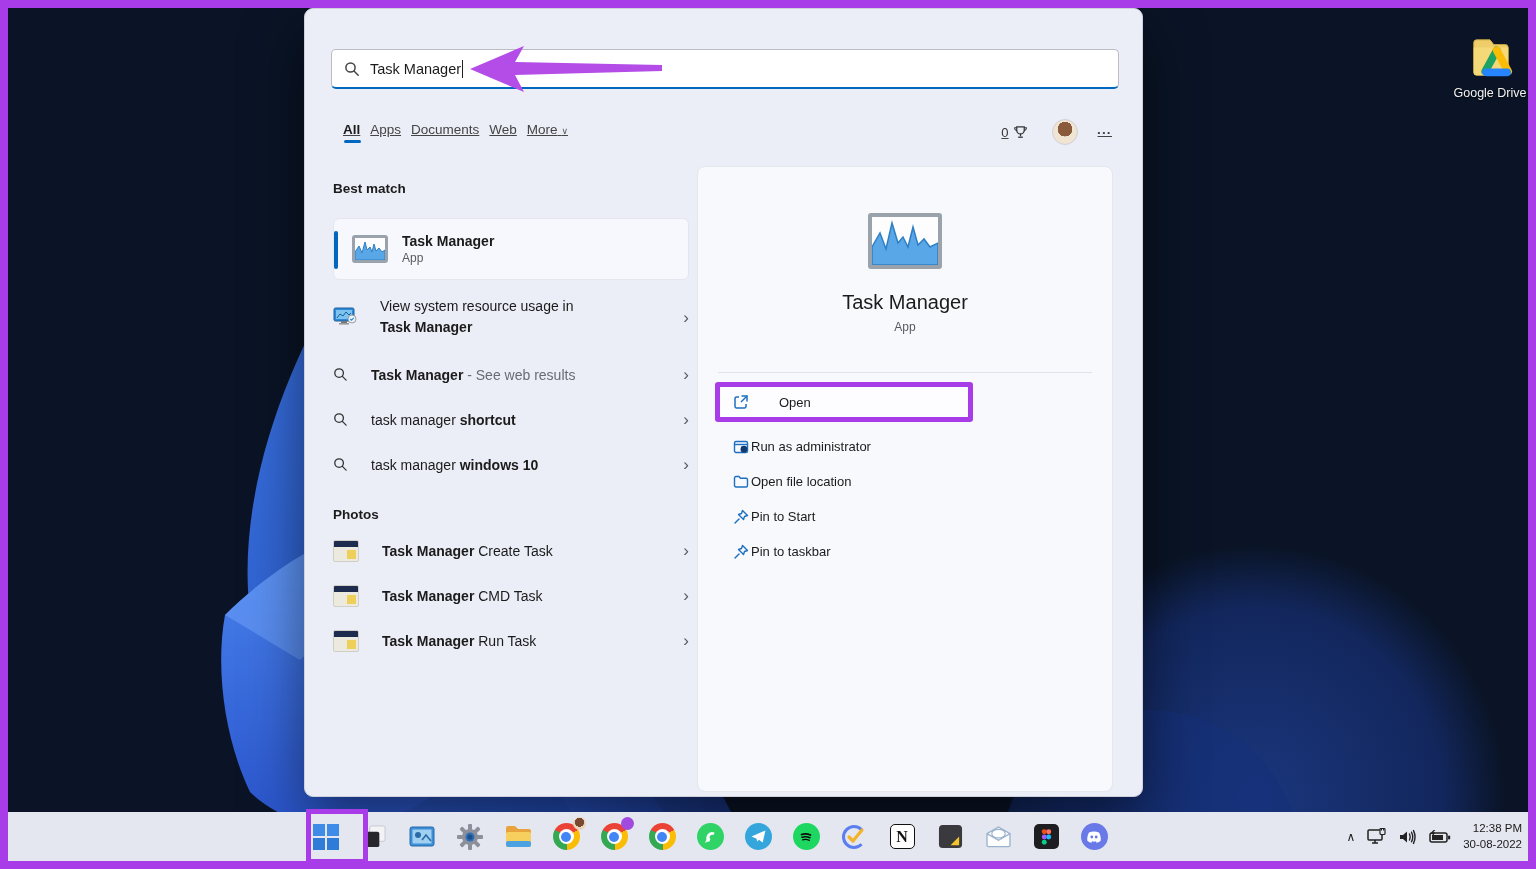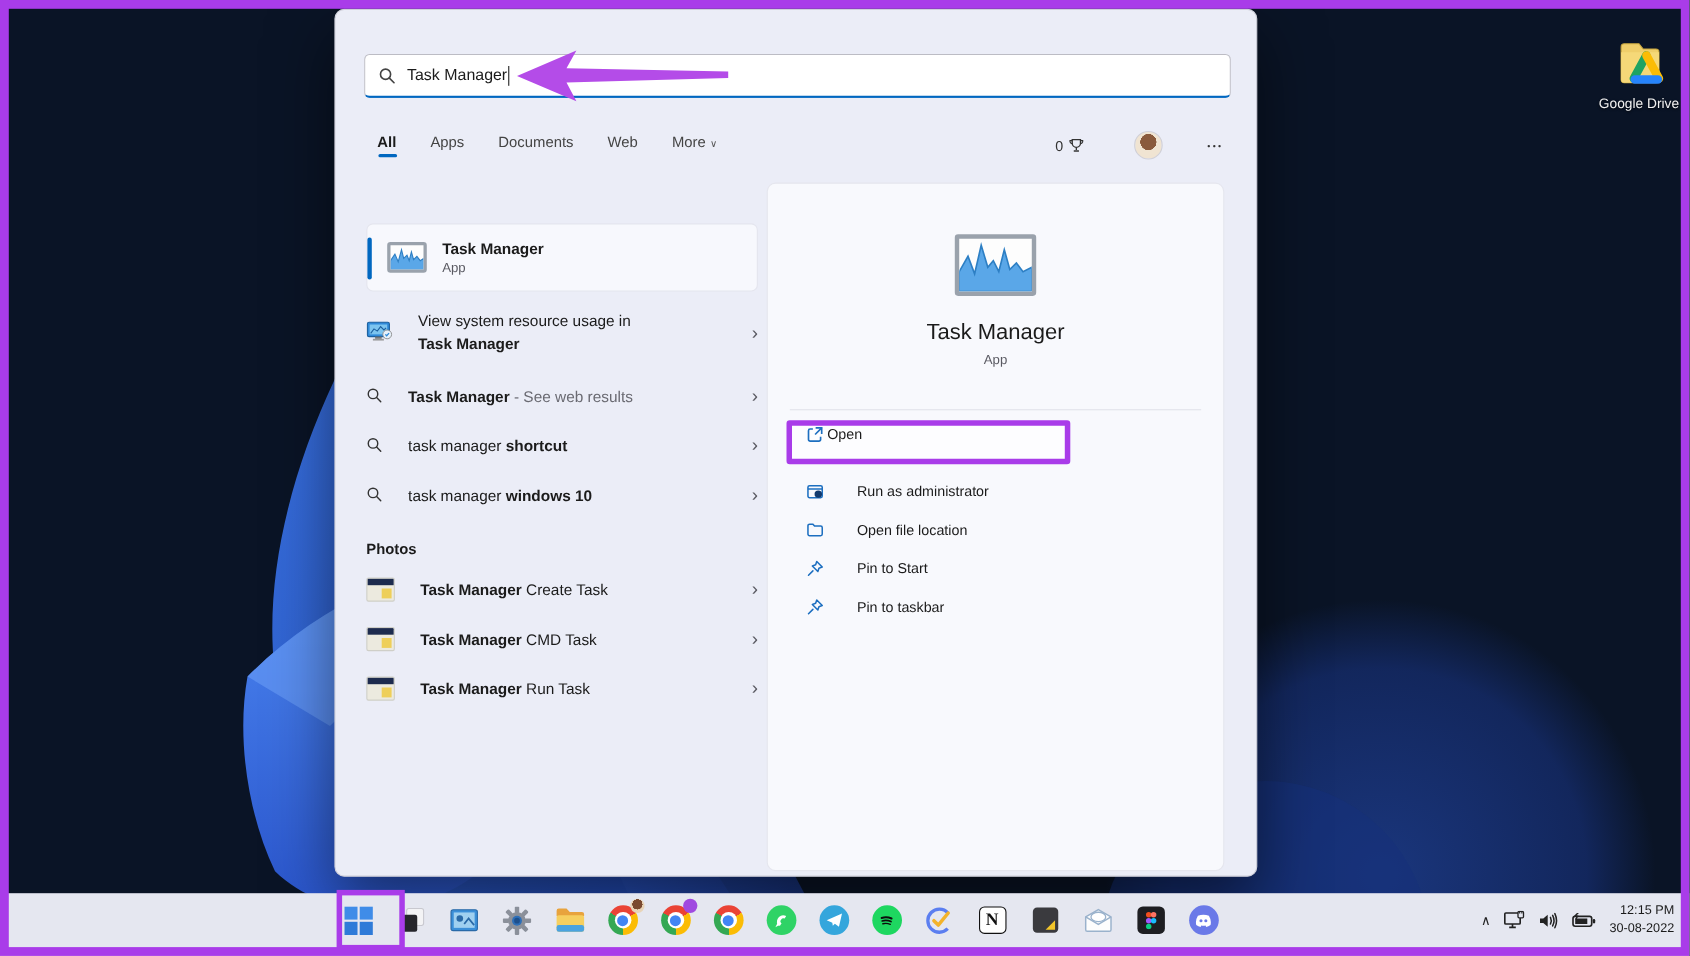--- a/index.html
+++ b/index.html
@@ -19,21 +19,21 @@
 
   
   .flyout { position:absolute; left:304px; top:8px; width:839px; height:789px; background:#ebedf7;
             border:1px solid #cfd0da; border-radius:9px; box-shadow:0 24px 58px rgba(0,0,0,.5); z-index:10; }
   .searchbox { position:absolute; left:26px; top:40px; width:788px; height:40px; background:#ffffff;
                border:1px solid #bcbcc4; border-bottom:2px solid #0067c0; border-radius:5px;
                display:flex; align-items:center; padding:0 12px; gap:10px; }
   .searchbox .q { font-size:14.5px; color:#1b1b1b; display:flex; align-items:center; }
   .caret { display:inline-block; width:1px; height:18px; background:#222; margin-left:1px; }
 
-  .tabs { position:absolute; left:38px; top:110px; right:30px; display:flex; align-items:center; gap:31px; font-size:13.5px; color:#444; }
+  .tabs { position:absolute; left:38px; top:110px; right:30px; display:flex; align-items:center; gap:10px; font-size:13.5px; color:#444;text-decoration:underline; }
   .tab { position:relative; padding-bottom:6px; cursor:default; }
   .tab.active { font-weight:bold; color:#1b1b1b; }
   .tab.active::after { content:""; position:absolute; left:1px; bottom:0; width:17px; height:3px; background:#0067c0; border-radius:2px; }
   .tabs .spacer { flex:1; }
   .rewards { display:flex; align-items:center; gap:4px; color:#333; font-size:13px; }
   .avatar { width:26px; height:26px; border-radius:50%; background:radial-gradient(circle at 50% 38%, #8a5a3c 0 38%, #f0e4d2 39% 100%); border:1px solid #d0d0d8; }
   .dots { color:#333; font-size:14px; letter-spacing:2px; }
 
   .section-label { font-size:13.5px; font-weight:bold; color:#1b1b1b; }
   .left-col { position:absolute; left:28px; top:172px; width:356px; }
@@ -54,22 +54,22 @@
   .appicon { background:#fdfdfd; border:3px solid #9aa2ac; border-radius:3px; display:flex; align-items:flex-end; overflow:hidden; }
 
   
   .preview { position:absolute; left:392px; top:157px; width:416px; height:626px; background:#f8f9fd;
              border:1px solid #e5e6ee; border-radius:8px; }
   .pv-head { display:flex; flex-direction:column; align-items:center; padding-top:46px; }
   .pv-title { font-size:20px; color:#1b1b1b; margin-top:22px; }
   .pv-sub { font-size:12px; color:#5a5a62; margin-top:6px; }
   .pv-divider { position:absolute; left:20px; right:20px; top:205px; height:1px; background:#e2e3ea; }
   .actions { position:absolute; left:0; top:212px; width:100%; }
-  .action { display:flex; align-items:center; gap:30px; height:35px; padding-left:35px; font-size:13px; color:#1b1b1b; }
-  .hl-open { position:absolute; left:17px; top:3px; width:258px; height:40px; border:5px solid #a93ce9; border-radius:3px; background:#fdfdff; display:flex; align-items:flex-start; gap:3px; padding-left:13px; font-size:13px; color:#1b1b1b; }
+  .action { display:flex; align-items:center; gap:2px; height:35px; padding-left:35px; font-size:13px; color:#1b1b1b; }
+  .hl-open { position:absolute; left:17px; top:3px; width:258px; height:40px; border:5px solid #a93ce9; border-radius:3px; background:#fdfdff; display:flex; align-items:center; gap:30px; padding-left:13px; font-size:13px; color:#1b1b1b; }
   .actions .list { padding-top:50px; }
 
   
   .taskbar { position:absolute; left:0; right:0; top:812px; height:57px; background:#e5e7f0; z-index:20;
              display:flex; align-items:center; }
   .tb-icons { position:absolute; left:309px; top:0; height:49px; display:flex; align-items:center; gap:14px; }
   .tb-btn { width:34px; height:34px; border-radius:5px; display:flex; align-items:center; justify-content:center; position:relative; }
   .start-hl { position:absolute; left:306px; top:-3px; width:62px; height:55px; border:5px solid #a93ce9; z-index:5; pointer-events:none; }
   .tray { position:absolute; right:14px; top:0; height:49px; display:flex; align-items:center; gap:12px; color:#1b1b1b; }
   .clock { text-align:right; font-size:11.5px; line-height:1.35; color:#1b1b1b; }
@@ -178,20 +178,21 @@
               <line x1="5.5" y1="13" x2="10.5" y2="13" stroke="#333" stroke-width="1.4"></line>
             </svg>
         </span>
       </span>
       <span class="avatar" style="margin-left:14px;"></span>
       <span class="dots" style="margin-left:10px; font-size:8px;">•••</span>
     </div>
 
     <div class="left-col">
 
+      <div class="section-label">Best match</div>
 
       <div class="bm-card">
         <span class="bm-accent"></span>
         <span class="appicon" style="width:36px;height:28px;">
           <svg width="30" height="22" viewBox="0 0 30 22">
               <path d="M0,22 L0,14 L4,8 L7,15 L10,4 L12,12 L15,9 L17,14 L19,6 L21,13 L24,10 L27,14 L30,12 L30,22 Z" fill="#5aa7e8" stroke="#2d7fc4" stroke-width="1"></path>
             </svg>
         </span>
         <span>
           <div class="bm-title">Task Manager</div>
@@ -491,20 +492,20 @@
       </span>
       <span class="ico">
         <svg width="22" height="14" viewBox="0 0 22 14">
             <rect x="1" y="3" width="17" height="9" rx="2" fill="none" stroke="#222" stroke-width="1.5"></rect>
             <rect x="3" y="5" width="11" height="5" fill="#222"></rect>
             <rect x="19" y="5.5" width="2.2" height="4" rx="1" fill="#222"></rect>
             <path d="M6,0.5 L2.5,4 L5,4 L3.5,7" transform="translate(0,-1)" fill="none" stroke="#222" stroke-width="1.3"></path>
           </svg>
       </span>
       <span class="clock">
-        <span>12:15 PM</span><br>
+        <span>12:38 PM</span><br>
         <span>30-08-2022</span>
       </span>
     </div>
   </div>
 
   <div class="frame"></div>
 </div>
 
 </body></html>

